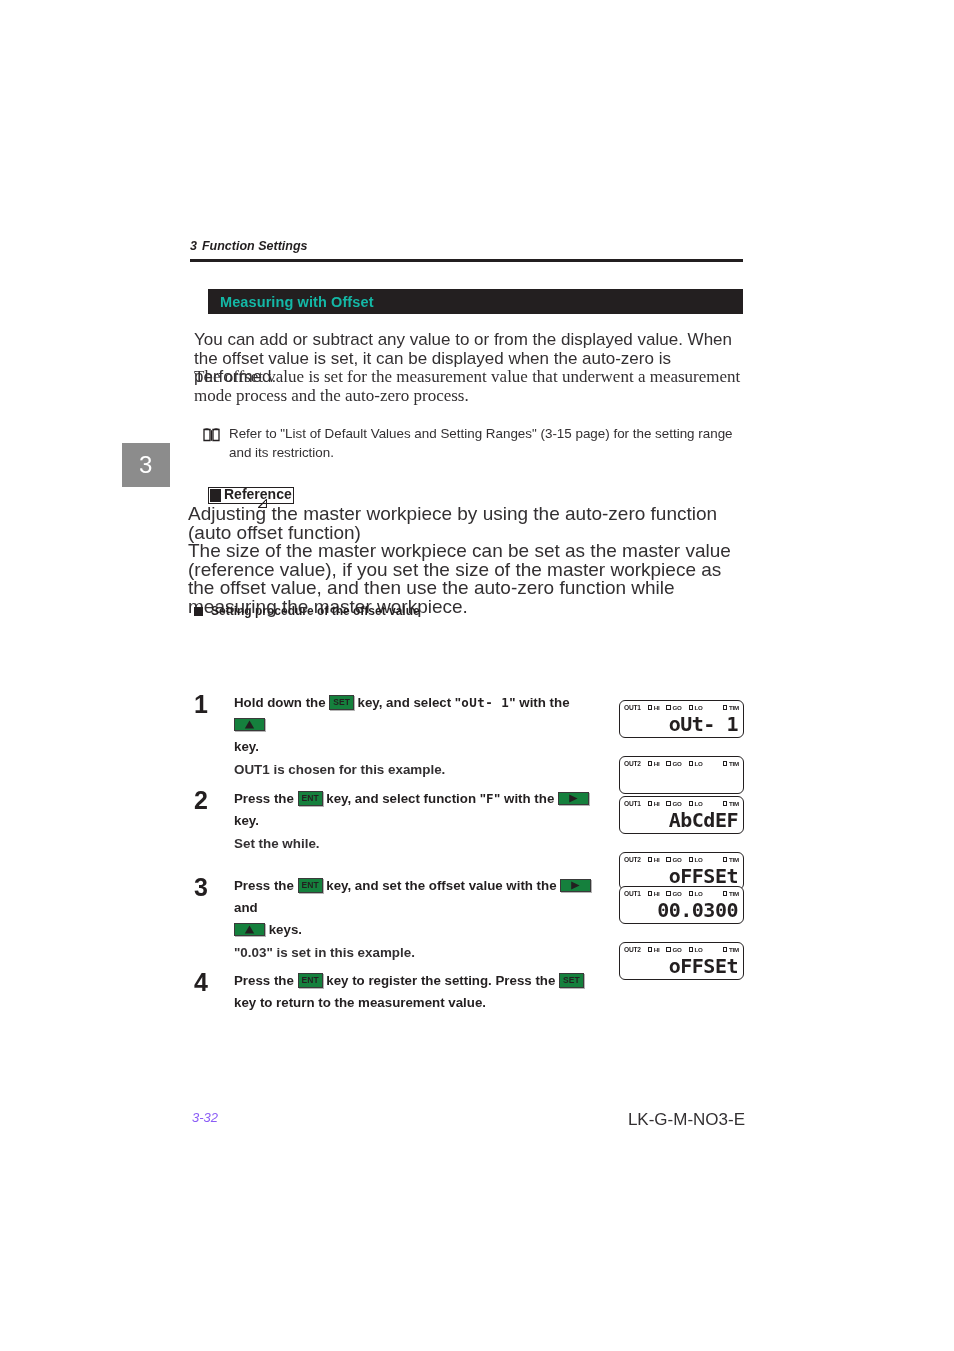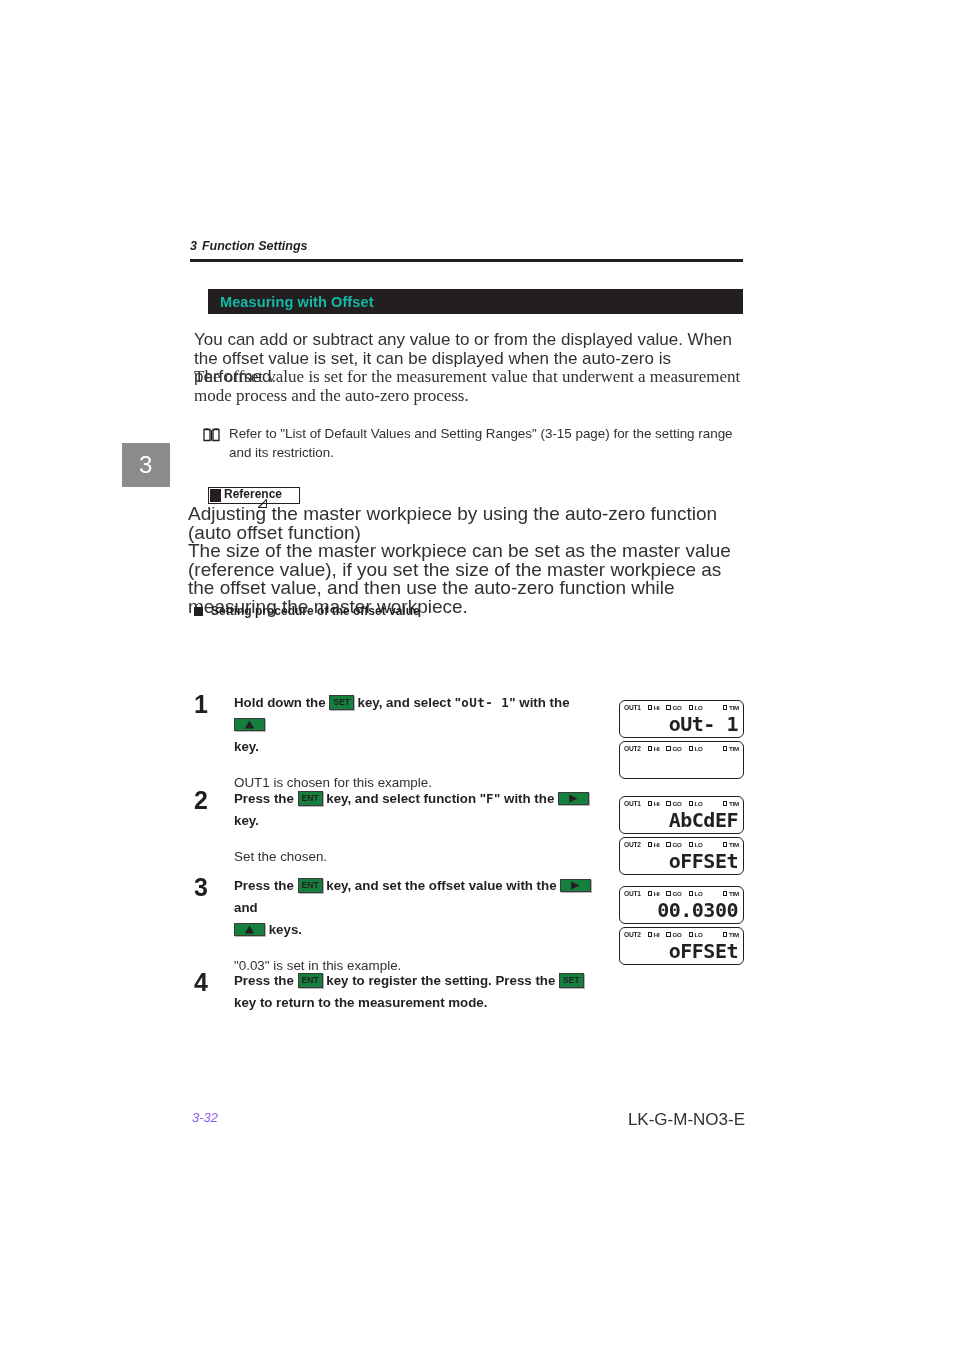--- a/index.html
+++ b/index.html
@@ -123,24 +123,24 @@
     border: 1.3px solid #231f20;
     background: #ffffff;
     padding: 0 1px 0 0;
   }
   .ref-tag .blk {
     width: 11px;
     background: #231f20;
     margin: 1px;
   }
   .ref-tag .lbl {
-    font-size: 12px;
+    font-size: 14px;
     font-weight: bold;
     line-height: 13px;
-    padding: 0 16px 0 2px;
+    padding: 0 0 0 2px;
     color: #231f20;
   }
   .ref-fold {
     position: absolute;
     left: 258px;
     top: 494px;
     width: 9px;
     height: 9px;
   }
 
@@ -205,22 +205,22 @@
   .step-main {
     font-size: 13.3px;
     font-weight: bold;
     line-height: 22px;
     color: #231f20;
   }
   .step-sub {
     font-size: 13.4px;
     line-height: 18.6px;
     color: #333032;
-    margin-top: 16px;
-    font-weight: normal;
+    margin-top: 3px;
+    font-weight: bold;
   }
 
   
   .key {
     display: inline-block;
     border: 1.2px solid #3a3a3a;
     background: #15803d;
     box-shadow: 1px 1px 0 #b5b5b5;
     font-size: 8.5px;
     font-weight: bold;
@@ -254,21 +254,21 @@
   }
   .lcd-row {
     border: 1.4px solid #231f20;
     border-radius: 6px;
     background: #ffffff;
     height: 38px;
     box-sizing: border-box;
     position: relative;
     overflow: hidden;
   }
-  .lcd-row + .lcd-row { margin-top: 3px; }
+  .lcd-row + .lcd-row { margin-top: 18px; }
 
   .ind-bar {
     display: flex;
     align-items: center;
     padding: 2px 4px 0 4px;
     height: 11px;
     box-sizing: border-box;
   }
   .ind-out {
     font-size: 6.6px;
@@ -412,21 +412,21 @@
         <span>Press the</span>
         <span class="key">ENT</span>
         <span>key, and select function "</span><span class="seg">F</span><span>" with the</span>
         <span class="key arrow">
           <svg viewBox="0 0 11 9" width="11" height="9">
               <path d="M1.2 0.6 L9.6 4.5 L1.2 8.4 Z" fill="#231f20"></path>
             </svg>
         </span>
         <span>key.</span>
       </div>
-      <div class="step-sub">Set the chosen.</div>
+      <div class="step-sub">Set the while.</div>
     </div>
   </div>
 
   <div class="step" style="top:875px;">
     <div class="step-num">3</div>
     <div class="step-body">
       <div class="step-main">
         <span>Press the</span>
         <span class="key">ENT</span>
         <span>key, and set the offset value with the</span>
@@ -450,21 +450,21 @@
 
   <div class="step" style="top:970px; width:420px;">
     <div class="step-num">4</div>
     <div class="step-body">
       <div class="step-main">
         <span>Press the</span>
         <span class="key">ENT</span>
         <span>key to register the setting. Press the</span>
         <span class="key">SET</span>
         <br>
-        <span>key to return to the measurement mode.</span>
+        <span>key to return to the measurement value.</span>
       </div>
     </div>
   </div>
 
   <div class="lcd" style="left:619px; top:700px;">
     <div class="lcd-row">
       <div class="ind-bar">
         <span class="ind-out">OUT1</span>
         <span class="ind">
             <span class="box"></span>

